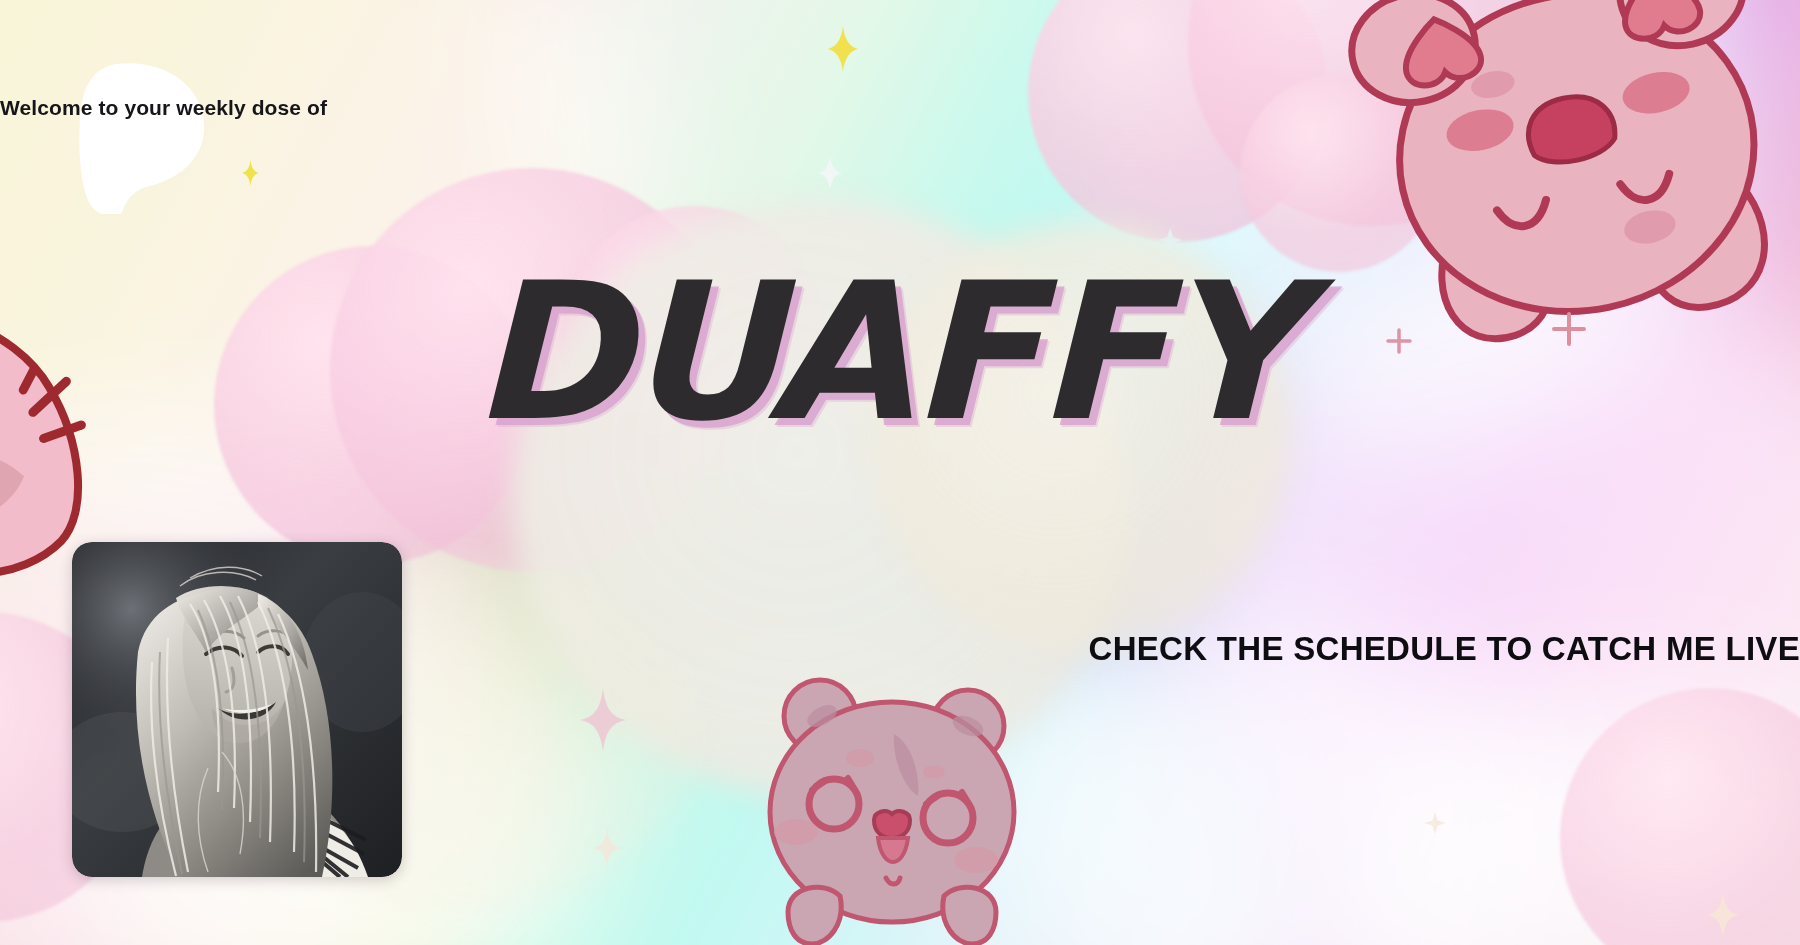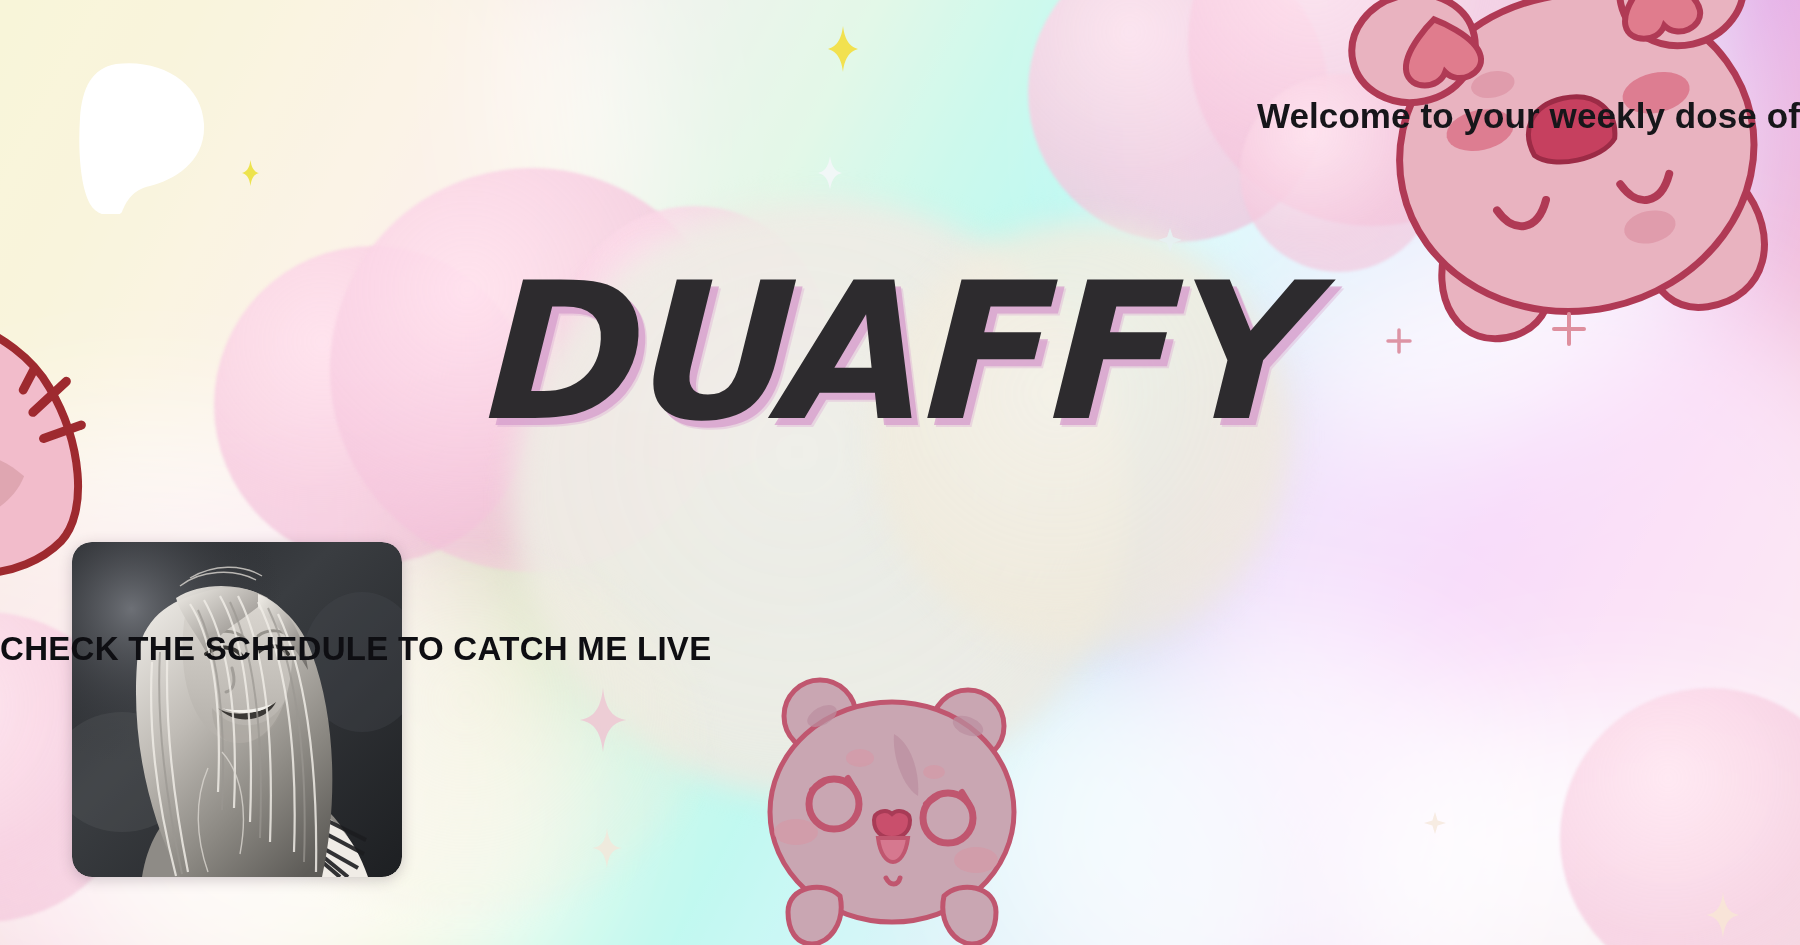--- a/index.html
+++ b/index.html
@@ -139,22 +139,22 @@
     border-radius:20px;
     overflow:hidden;
     box-shadow:0 3px 14px rgba(60,40,60,.22);
   }
   .avatar svg { display:block; width:100%; height:100%; }
 
   
   .welcome {
     position:absolute;
     left:0; right:0; top:96px;
-    text-align:right;
-    font-size:35px;
+    text-align:left;
+    font-size:21px;
     font-weight:bold;
     letter-spacing:.1px;
     color:#16161a;
     font-family:"Liberation Sans", sans-serif;
   }
 
   .wordmark {
     position:absolute;
     left:0; right:0; top:258px;
     text-align:center;
@@ -167,21 +167,21 @@
     color:#2d2b2e;
     text-shadow:
       7px 7px 0 rgba(215,160,205,.78),
       9px 9px 0 rgba(221,176,212,.42);
     transform:skewX(-3deg);
   }
 
   .tagline {
     position:absolute;
     left:0; right:0; top:630px;
-    text-align:left;
+    text-align:right;
     font-size:33px;
     font-weight:bold;
     letter-spacing:.3px;
     color:#0e0e12;
     font-family:"Liberation Sans", sans-serif;
   }
 </style>
 </head>
 <body>
 

